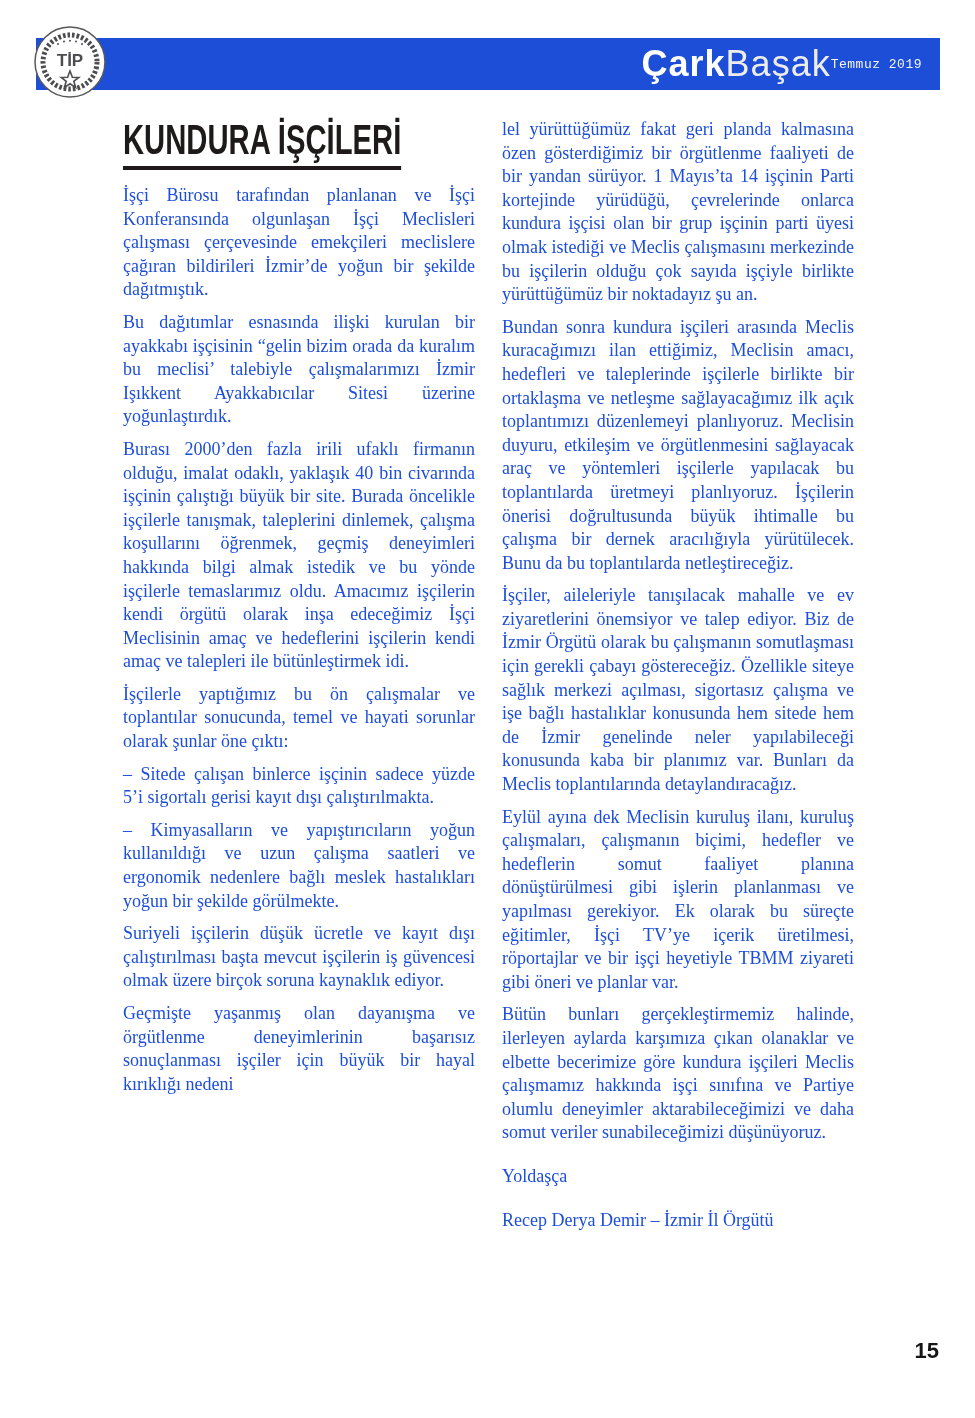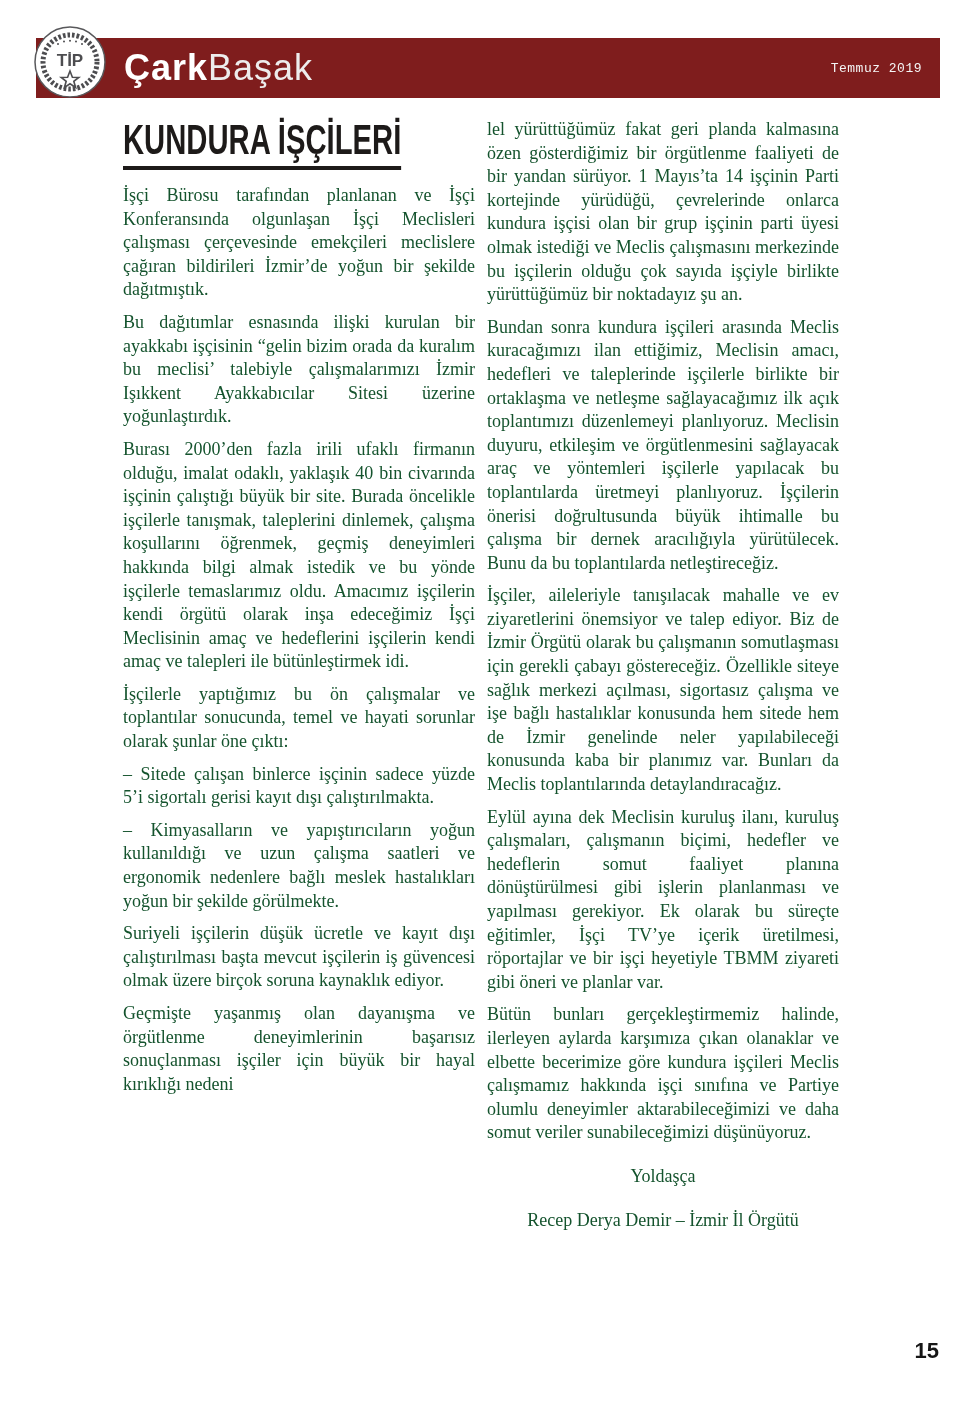--- a/index.html
+++ b/index.html
@@ -16,25 +16,25 @@
     width: 975px;
     height: 1418px;
     background: #ffffff;
   }
   
   .header-bar {
     position: absolute;
     left: 36px;
     top: 38px;
     width: 904px;
-    height: 60px;
-    background: #7f1d1d;
+    height: 52px;
+    background: #1d4ed8;
     display: flex;
     align-items: center;
-    justify-content: space-between;
+    justify-content: flex-end;
   }
   .brand {
     margin-left: 88px;
     font-family: "Liberation Sans", sans-serif;
     font-size: 36px;
     letter-spacing: 1px;
     line-height: 50px;
     white-space: nowrap;
   }
   .brand .bold { font-weight: 700; color: #ffffff; }
@@ -53,21 +53,21 @@
     width: 72px;
     height: 72px;
   }
   
   .content {
     position: absolute;
     left: 123px;
     top: 118px;
     width: 731px;
     display: flex;
-    gap: 12px;
+    gap: 27px;
   }
   .col {
     width: 352px;
     flex: 0 0 352px;
   }
   .article-title {
     display: inline-block;
     margin: 0 0 14px 0;
     font-family: "Liberation Sans", sans-serif;
     font-weight: 800;
@@ -79,24 +79,24 @@
     transform-origin: left top;
     border-bottom: 4px solid #1d1a19;
     padding-bottom: 5px;
     white-space: nowrap;
   }
   .col p {
     margin: 0 0 9px 0;
     font-family: "Liberation Serif", serif;
     font-size: 18px;
     line-height: 23.6px;
-    color: #14532d;
+    color: #1d4ed8;
     text-align: justify;
   }
-  .col p.signature { text-align: center; margin-top: 20px; }
+  .col p.signature { text-align: left; margin-top: 20px; }
   
   .page-number {
     position: absolute;
     top: 1338px;
     right: 36px;
     font-family: "Liberation Sans", sans-serif;
     font-weight: 700;
     font-size: 22px;
     color: #161616;
   }

